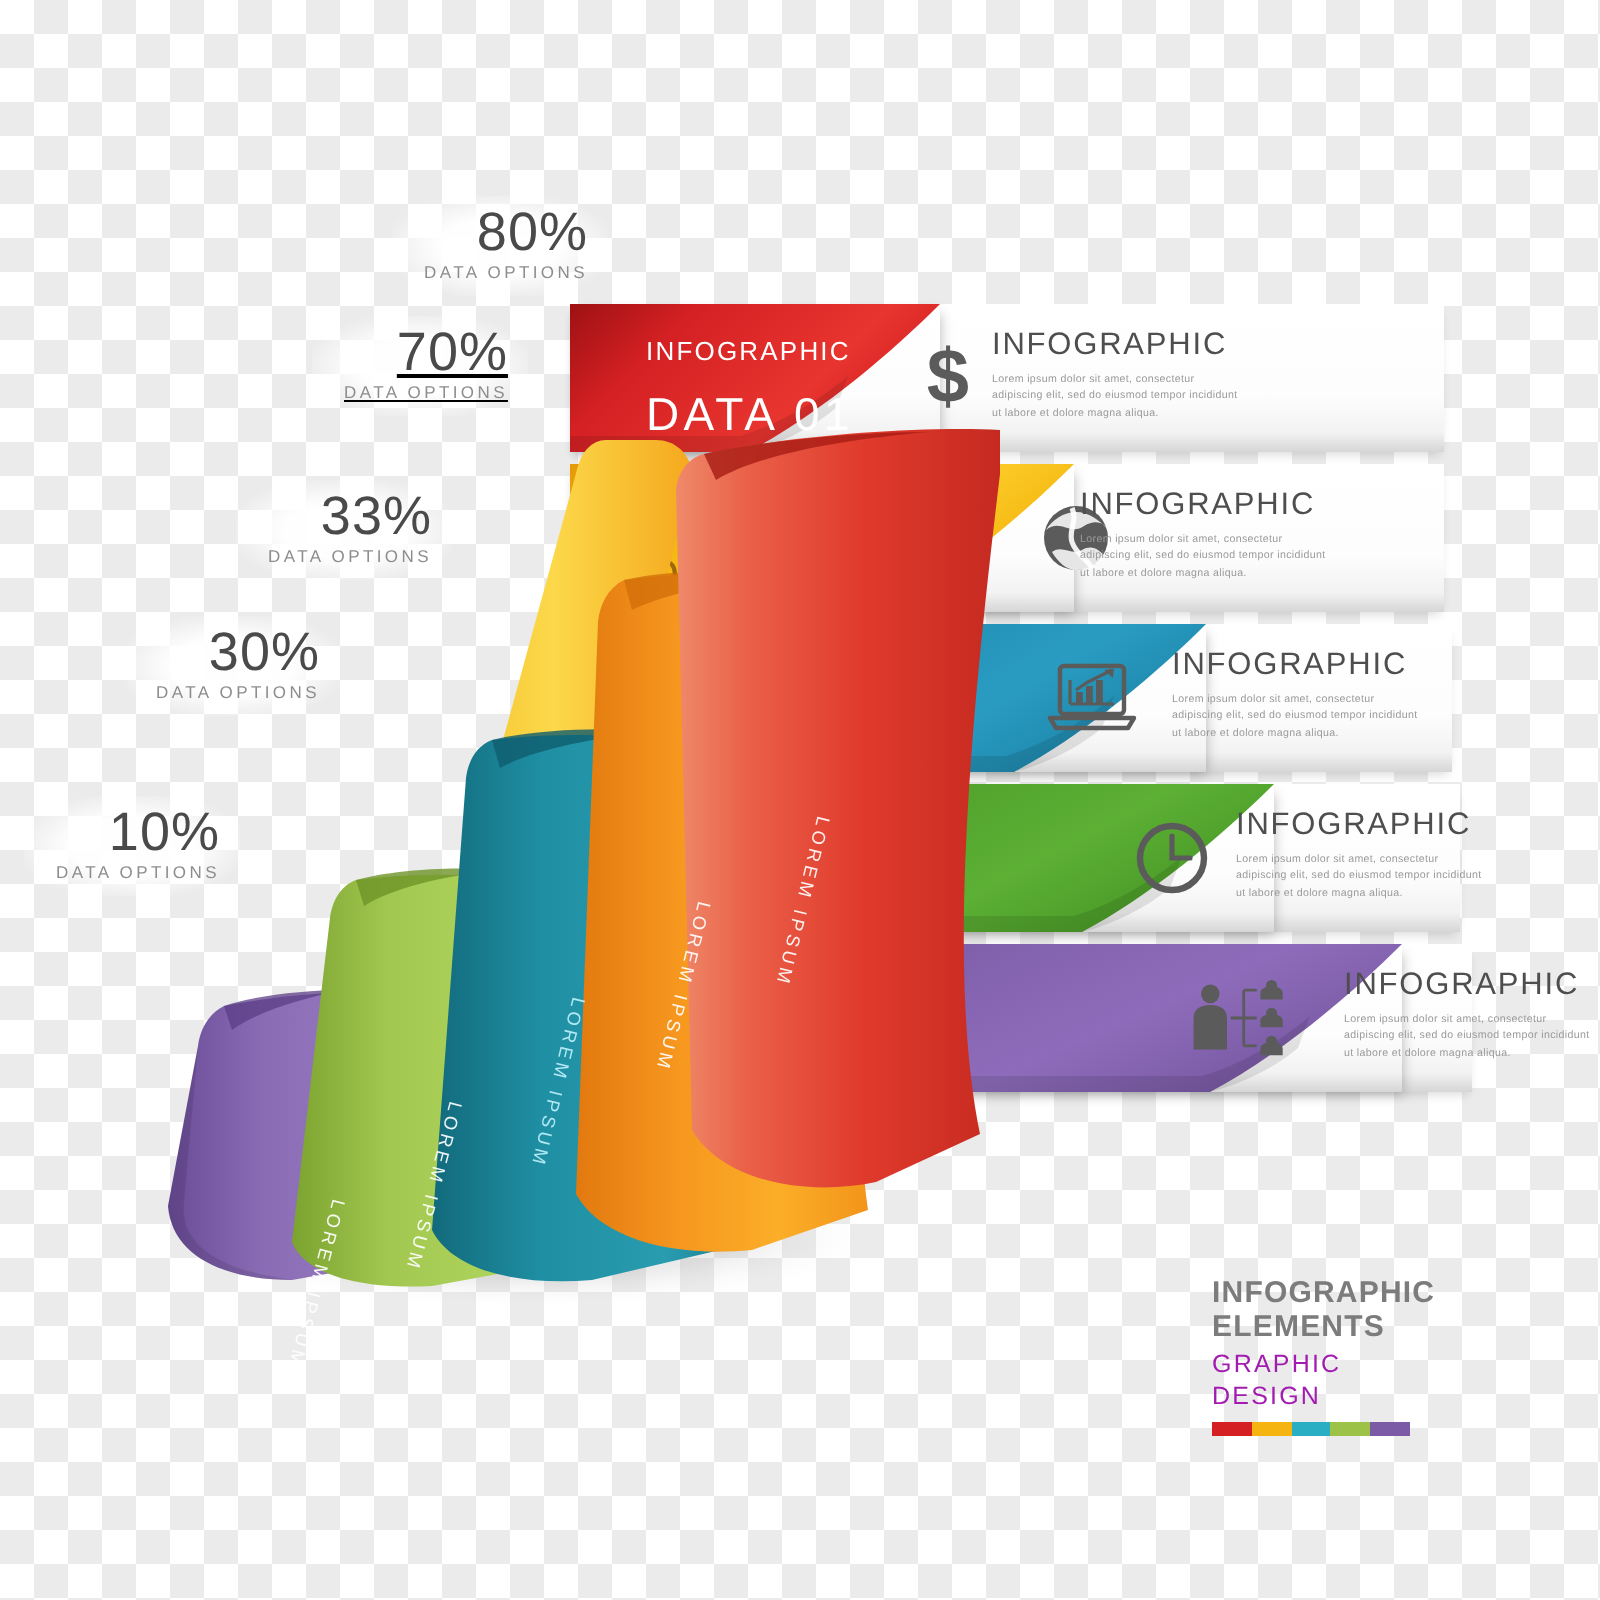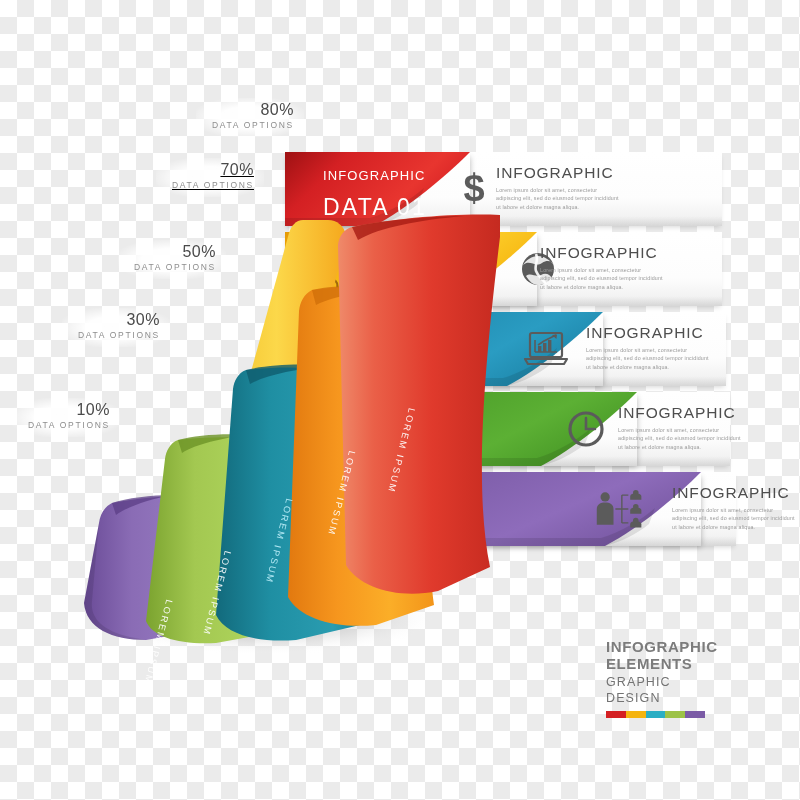--- a/index.html
+++ b/index.html
@@ -17,21 +17,21 @@
   .stage{position:absolute;inset:0;}
 
   
   .pct{
     position:absolute;text-align:right;
     background:radial-gradient(ellipse at center, rgba(255,255,255,.95) 40%, rgba(255,255,255,0) 78%);
     padding:4px 10px 6px 16px;
     white-space:nowrap;
   }
   .pct .num{
-    display:block;font-size:16px;color:#4a4a4a;letter-spacing:.5px;line-height:1.05;font-weight:400;
+    display:block;font-size:27px;color:#4a4a4a;letter-spacing:.5px;line-height:1.05;font-weight:400;
   }
   .pct .sub{
     display:block;font-size:8.5px;color:#8d8d8d;letter-spacing:1.7px;line-height:1.3;margin-top:1px;
   }
 
   
   .row{position:absolute;height:74px;}
   .panel{
     position:absolute;top:0;left:0;height:74px;width:100%;
     background:linear-gradient(180deg,#ffffff 0%,#fdfdfd 62%,#f2f2f2 88%,#e6e6e6 100%);
@@ -69,21 +69,21 @@
   .cone svg{display:block;overflow:visible;}
   .ribbon-text{
     font-size:9.2px;letter-spacing:2.1px;fill:#ffffff;opacity:.92;
     font-family:"Liberation Sans","DejaVu Sans",sans-serif;
   }
 
   
   .brand{position:absolute;right:74px;bottom:82px;text-align:left;width:120px;}
   .brand .b1{font-size:15px;color:#7c7c7c;letter-spacing:.6px;line-height:1.12;font-weight:700;}
   .brand .b2{font-size:15px;color:#7c7c7c;letter-spacing:.6px;line-height:1.12;font-weight:700;}
-  .brand .b3{font-size:12.5px;color:#737373;letter-spacing:1.1px;line-height:1.3;margin-top:1px;}
+  .brand .b3{font-size:12.5px;color:#a21caf;letter-spacing:1.1px;line-height:1.3;margin-top:1px;}
   .swatches{display:flex;margin-top:5px;height:7px;width:99px;}
   .swatches i{flex:1;display:block;}
 </style>
 </head>
 <body>
 
 <div class="stage">
 
   <div id="rows-host">
       <div class="row" style="left: 285px; top: 152px; width: 437px;">
@@ -391,21 +391,21 @@
   <div id="pct-host">
       <div class="pct" style="left: 196px; top: 98px;">
         <span class="num">80%</span>
         <span class="sub">DATA OPTIONS</span>
       </div>
       <div class="pct" style="left: 156px; top: 158px; text-decoration: underline;">
         <span class="num">70%</span>
         <span class="sub">DATA OPTIONS</span>
       </div>
       <div class="pct" style="left: 118px; top: 240px;">
-        <span class="num">50%</span>
+        <span class="num">33%</span>
         <span class="sub">DATA OPTIONS</span>
       </div>
       <div class="pct" style="left: 62px; top: 308px;">
         <span class="num">30%</span>
         <span class="sub">DATA OPTIONS</span>
       </div>
       <div class="pct" style="left: 12px; top: 398px;">
         <span class="num">10%</span>
         <span class="sub">DATA OPTIONS</span>
       </div>

